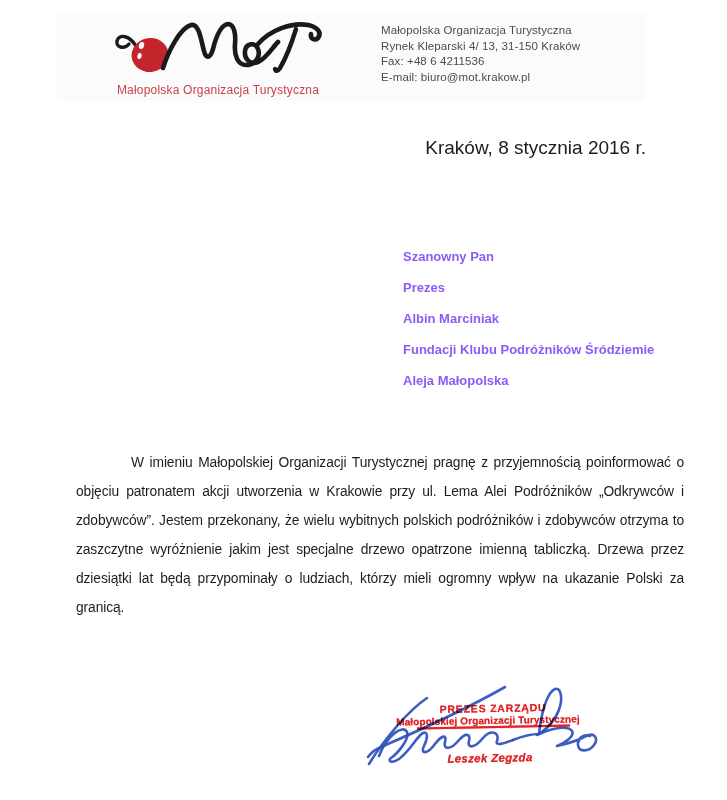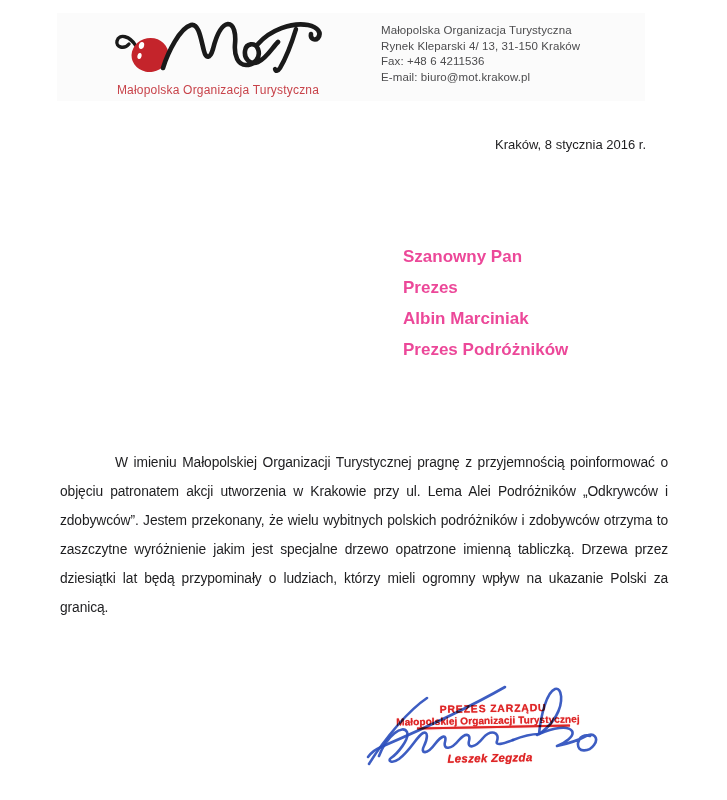--- a/index.html
+++ b/index.html
@@ -30,29 +30,29 @@
     text-align:center;font-size:12px;letter-spacing:0.2px;
     color:var(--caption-red);white-space:nowrap;
   }
   .contact{
     position:absolute;left:381px;top:23px;width:260px;
     font-size:11.5px;line-height:15.6px;color:var(--contact-gray);
     letter-spacing:0.1px;
   }
   .date{
     position:absolute;top:137px;right:81px;
-    font-size:13px;color:var(--text-dark);white-space:nowrap;
+    font-size:19px;color:var(--text-dark);white-space:nowrap;
   }
   .recipient{
     position:absolute;left:403px;top:241px;width:290px;
-    font-size:17px;font-weight:bold;line-height:31px;color:#ec4899;
+    font-size:13px;font-weight:bold;line-height:31px;color:#8b5cf6;
     white-space:nowrap;
   }
   .body-par{
-    position:absolute;left:60px;top:448px;width:608px;
+    position:absolute;left:76px;top:448px;width:608px;
     font-size:13.8px;line-height:29px;letter-spacing:-0.1px;
     text-align:justify;text-indent:55px;color:var(--text-dark);
   }
   .sig-area{position:absolute;left:363px;top:680px;width:250px;height:115px;}
   .stamp-l1,.stamp-l2,.stamp-name{
     position:absolute;color:var(--stamp-red);font-weight:bold;
     text-align:center;white-space:nowrap;
     text-shadow:0 0 0.7px rgba(222,37,38,0.85);
     transform:rotate(-1deg);
   }
@@ -98,21 +98,22 @@
     <div>Fax: +48 6 4211536</div>
     <div>E-mail: biuro@mot.krakow.pl</div>
   </div>
 
   <div class="date">Kraków, 8 stycznia 2016 r.</div>
 
   <div class="recipient">
     <div>Szanowny Pan</div>
     <div>Prezes</div>
     <div>Albin Marciniak</div>
-    <div>Prezes Podróżników</div>
+    <div>Fundacji Klubu Podróżników Śródziemie</div>
+    <div>Aleja Małopolska</div>
   </div>
 
   <div class="body-par">W imieniu Małopolskiej Organizacji Turystycznej pragnę z przyjemnością poinformować o objęciu patronatem akcji utworzenia w Krakowie przy ul. Lema Alei Podróżników „Odkrywców i zdobywców”. Jestem przekonany, że wielu wybitnych polskich podróżników i zdobywców otrzyma to zaszczytne wyróżnienie jakim jest specjalne drzewo opatrzone imienną tabliczką. Drzewa przez dziesiątki lat będą przypominały o ludziach, którzy mieli ogromny wpływ na ukazanie Polski za granicą.</div>
 
   <div class="sig-area">
     <div class="stamp-l1">PREZES ZARZĄDU</div>
     <div class="stamp-l2">Małopolskiej Organizacji Turystycznej</div>
     <div class="stamp-strike"></div>
     <div class="stamp-name">Leszek Zegzda</div>
 

